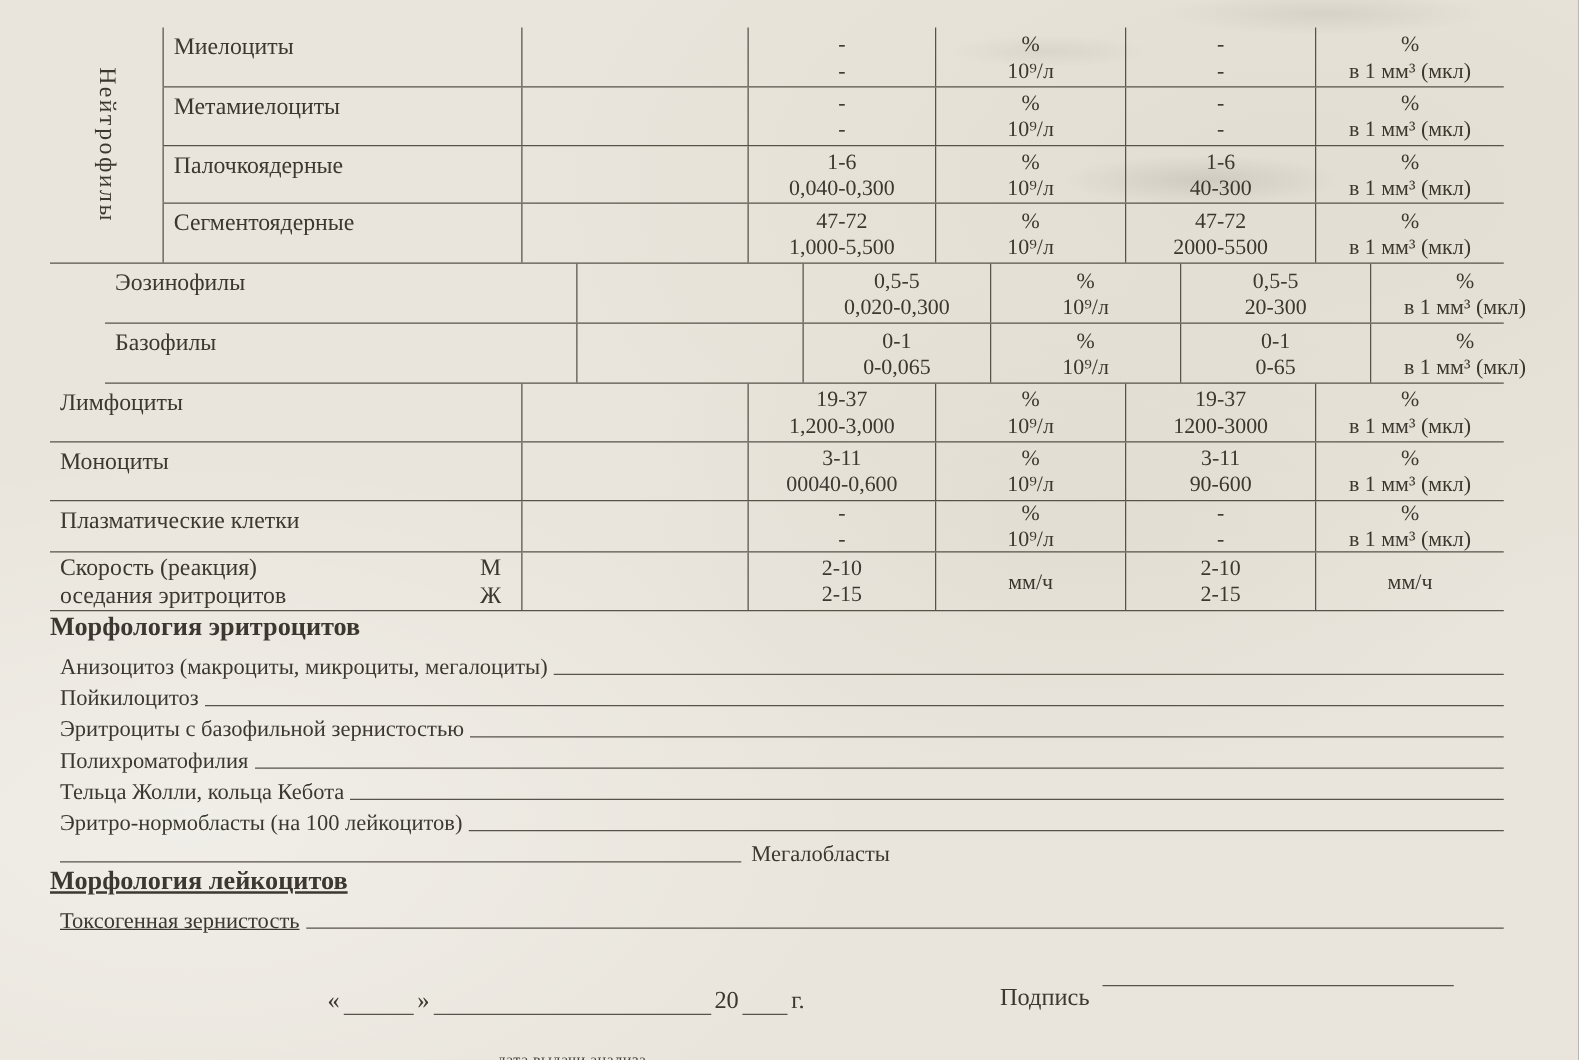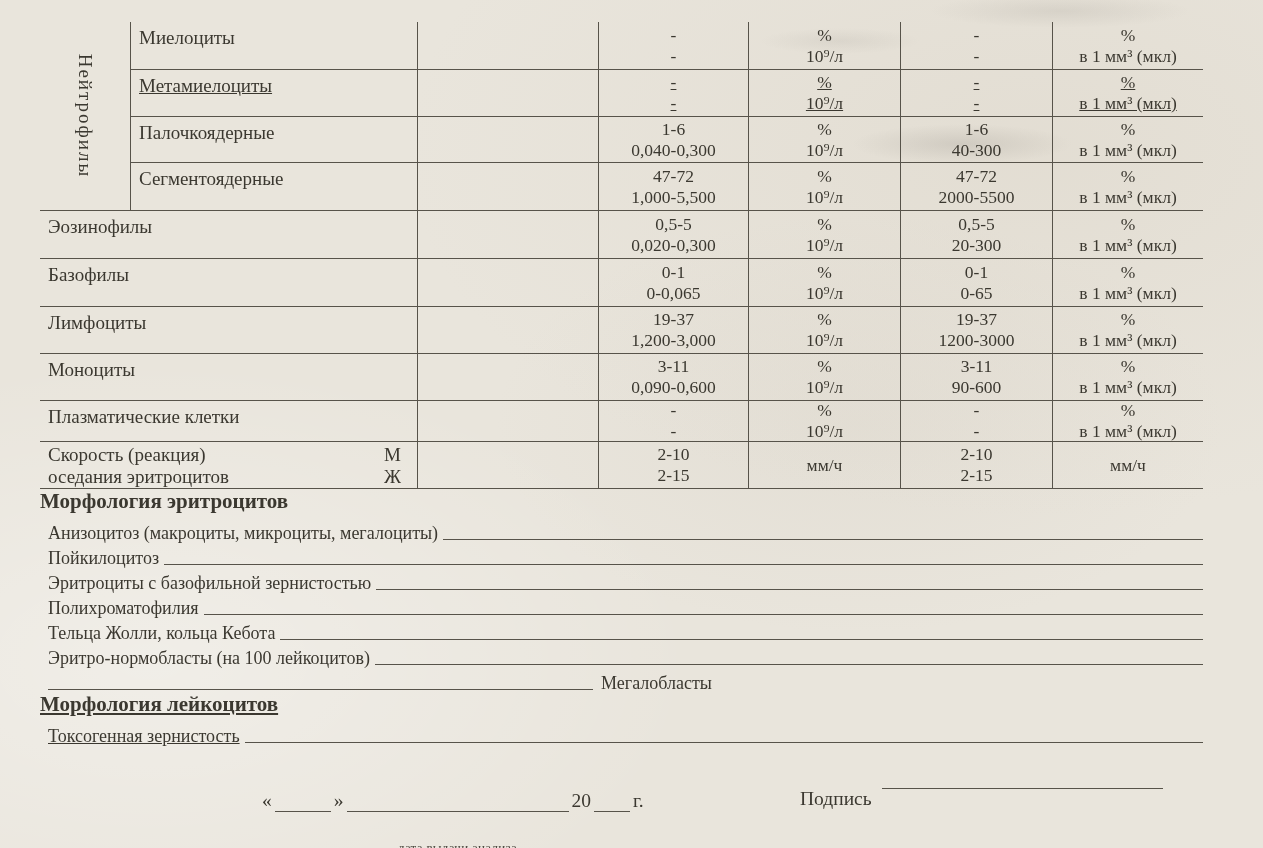--- a/index.html
+++ b/index.html
@@ -33,26 +33,26 @@
   .ncell{width:90px;position:relative;}
   .vert{
     position:absolute;left:50%;top:50%;
     transform:translate(-50%,-50%) rotate(90deg);
     font-size:19px;letter-spacing:2px;white-space:nowrap;
   }
   .nrows{flex:1;}
   .row{display:grid;}
   .nrows .row{grid-template-columns:287px 181px 150px 152px 152px 151px;}
   .nrows .row:nth-child(1){height:48px;}
-  .nrows .row:nth-child(2){height:47px;text-decoration:underline;}
+  .nrows .row:nth-child(2){height:47px;}
   .nrows .row:nth-child(3){height:46px;}
   .nrows .row:nth-child(4){height:47px;}
   .nrows .row:not(:last-child){border-bottom:1.6px solid var(--line);}
   .mrow{grid-template-columns:377px 181px 150px 152px 152px 151px;border-bottom:1.6px solid var(--line);}
-  .h48{height:48px;}.h47{height:47px;}.h41{height:41px;}
+  .h48{height:48px;margin-left:44px;}.h47{height:47px;}.h41{height:41px;}
   .cell{overflow:hidden;}
   .bl{border-left:1.6px solid var(--line);}
   .lbl{font-size:19px;padding:5px 0 0 8px;white-space:nowrap;}
   .num{display:flex;flex-direction:column;justify-content:center;align-items:center;
        font-size:17.5px;line-height:21px;text-align:center;}
   .soe-lbl{display:flex;justify-content:space-between;padding:2px 16px 0 8px;gap:32px;}
   .soe-lines{font-size:19px;line-height:22px;white-space:nowrap;}
   .sex{font-size:19px;line-height:22px;text-align:center;}
 
   
@@ -240,21 +240,21 @@
           <div>%</div>
           <div>в 1 мм³ (мкл)</div>
         </div>
     </div>
 
     <div class="row mrow h47">
       <div class="cell lbl">Моноциты</div>
       <div class="cell bl"></div>
       <div class="cell bl num">
           <div>3-11</div>
-          <div>0,090-0,600</div>
+          <div>00040-0,600</div>
         </div>
       <div class="cell bl num">
           <div>%</div>
           <div>10⁹/л</div>
         </div>
       <div class="cell bl num">
           <div>3-11</div>
           <div>90-600</div>
         </div>
       <div class="cell bl num">

